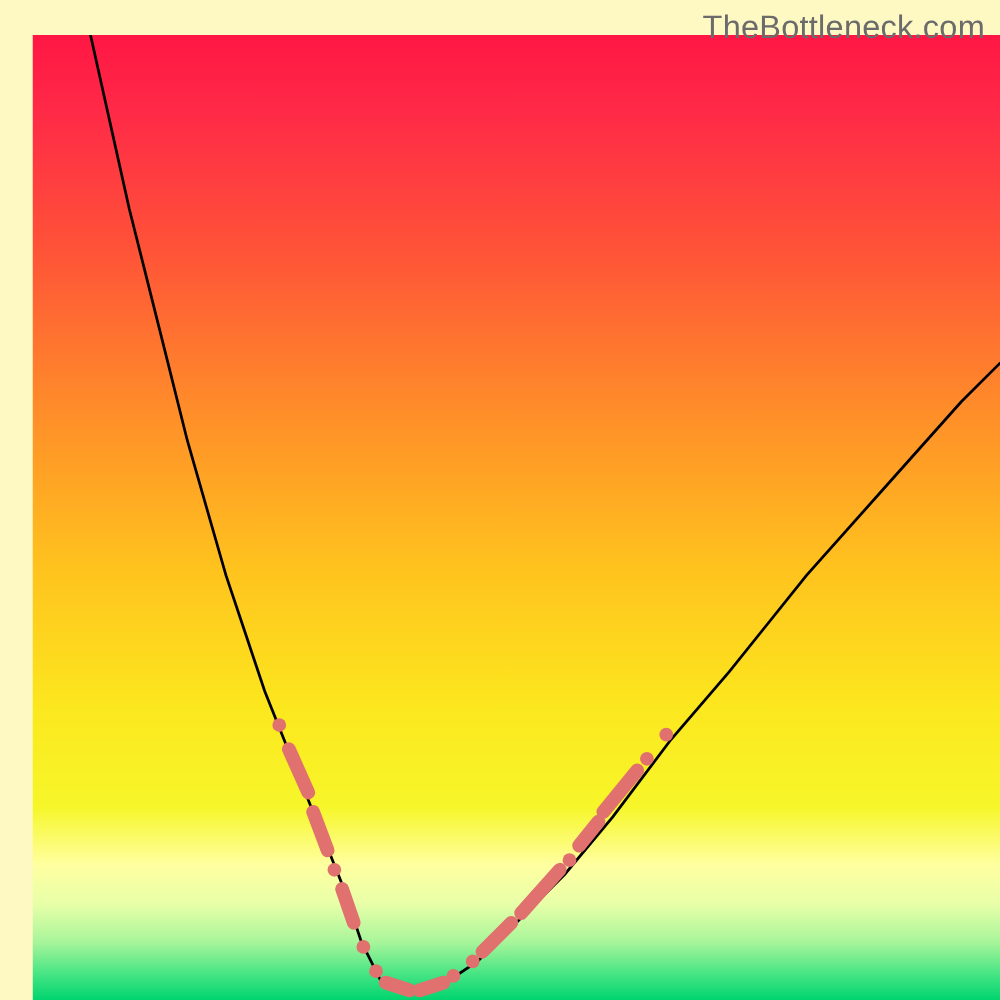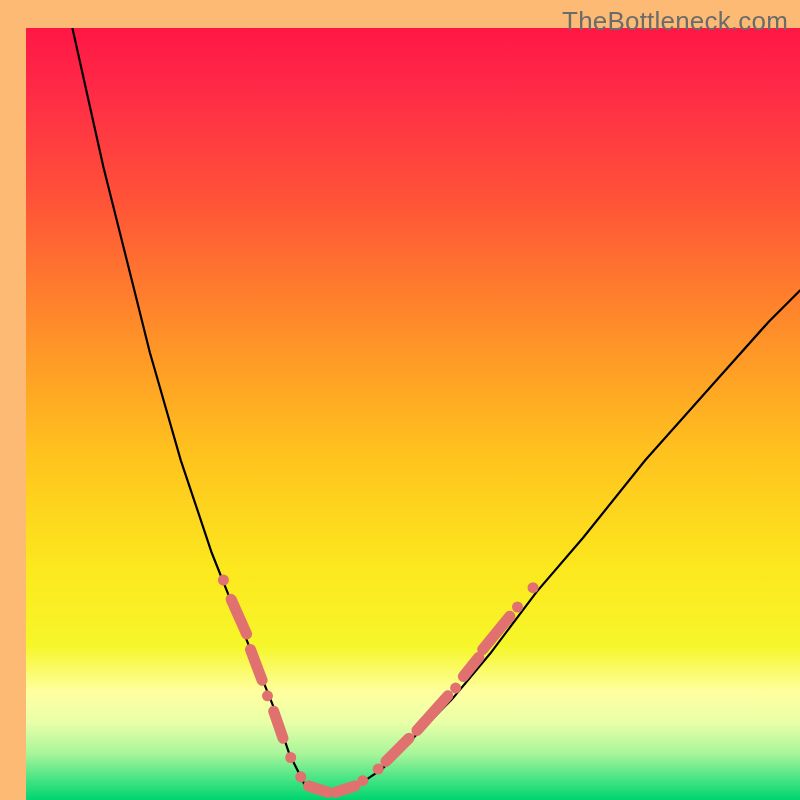--- a/index.html
+++ b/index.html
@@ -7,21 +7,21 @@
     padding: 0;
     width: 800px;
     height: 800px;
     overflow: hidden;
     background: #000;
     font-family: Arial, Helvetica, sans-serif;
   }
   .outer {
     width: 800px;
     height: 800px;
-    background: #fdba74;
+    background: #fef9c3;
     position: relative;
   }
   .watermark {
     position: absolute;
     top: 6px;
     right: 12px;
     font-size: 26px;
     font-weight: 400;
     color: #6b6b6b;
     letter-spacing: 0.2px;

